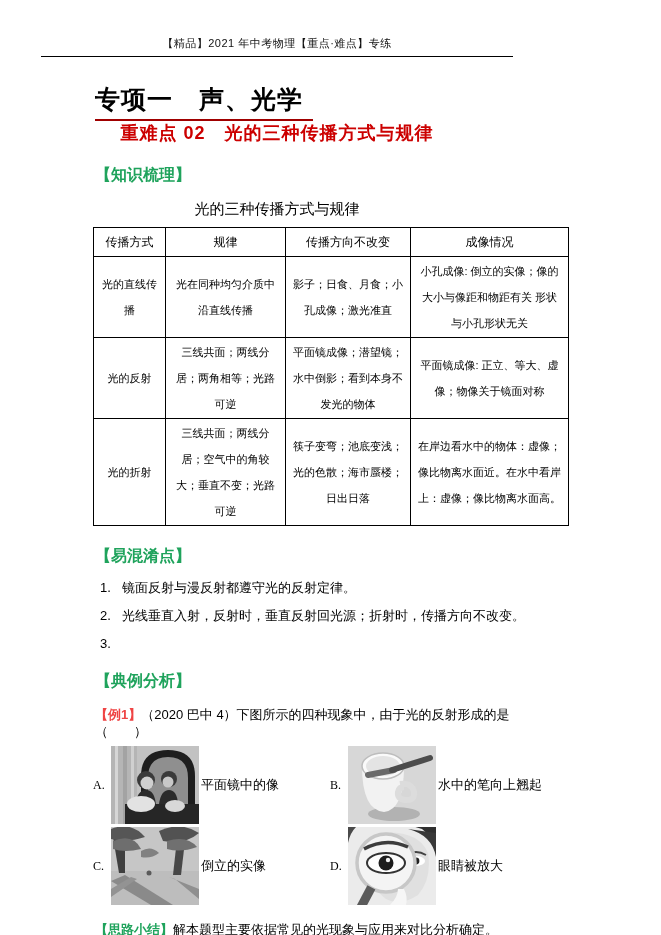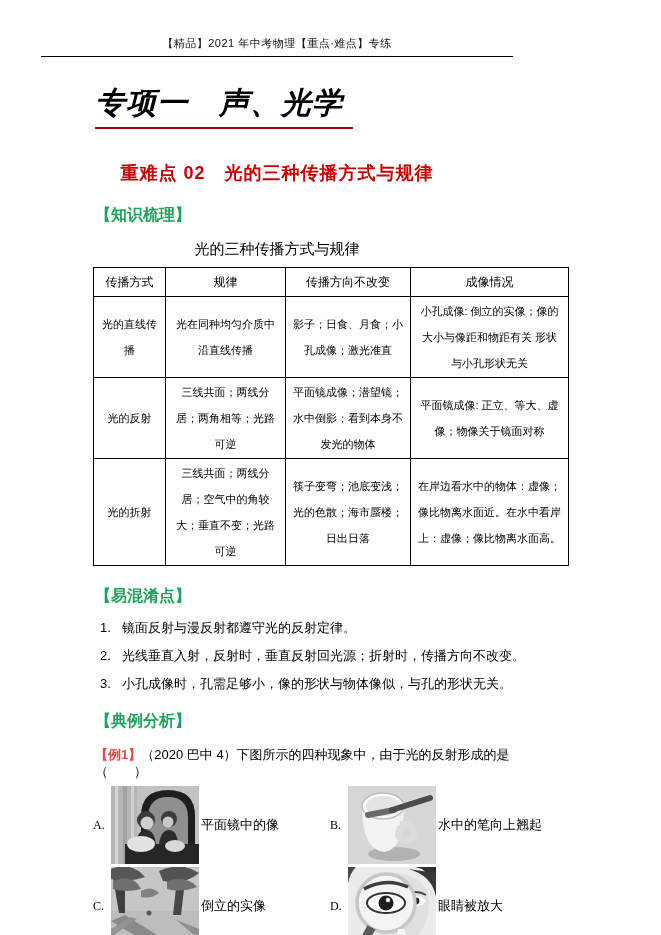--- a/index.html
+++ b/index.html
@@ -15,29 +15,28 @@
 
   
   .doc-header { padding-top:36px; text-align:center; font-size:11px; letter-spacing:0.5px; color:#111; }
   .header-rule { margin:5px auto 0 auto; width:472px; border-top:1.5px solid #000; }
 
   
   .main-title-wrap { margin:26px 0 0 95px; }
   .main-title {
     display:inline-block;
     font-family:"Liberation Serif","DejaVu Serif",serif;
-    font-weight:bold; font-size:30px; letter-spacing:1px;
+    font-weight:bold; font-size:25px; letter-spacing:1px;
     border-bottom:2.5px solid #a00000;
     padding:0 10px 3px 0;
-    font-style:italic;
   }
 
   
   .topic-title {
-    margin-top:32px; text-align:center;
+    text-align:center;
     color:#cc0000; font-weight:bold; font-size:18px; letter-spacing:1px;
   }
 
   
   .section-label {
     margin:20px 0 0 95px;
     color:#1fa35c; font-weight:bold; font-size:16px;
   }
 
   
@@ -146,21 +145,20 @@
     <div class="confusion-item">
       <span class="num">1.</span>
       <span>镜面反射与漫反射都遵守光的反射定律。</span>
     </div>
     <div class="confusion-item">
       <span class="num">2.</span>
       <span>光线垂直入射，反射时，垂直反射回光源；折射时，传播方向不改变。</span>
     </div>
     <div class="confusion-item">
       <span class="num">3.</span>
-      <span>小孔成像时，孔需足够小，像的形状与物体像似，与孔的形状无关。</span>
     </div>
   </div>
 
   <div class="section-label">【典例分析】</div>
 
   <div class="example-line">
     <span class="example-label">【例1】</span><span>（2020 巴中 4）下图所示的四种现象中，由于光的反射形成的是（　　）</span>
   </div>
 
   <div class="options">

